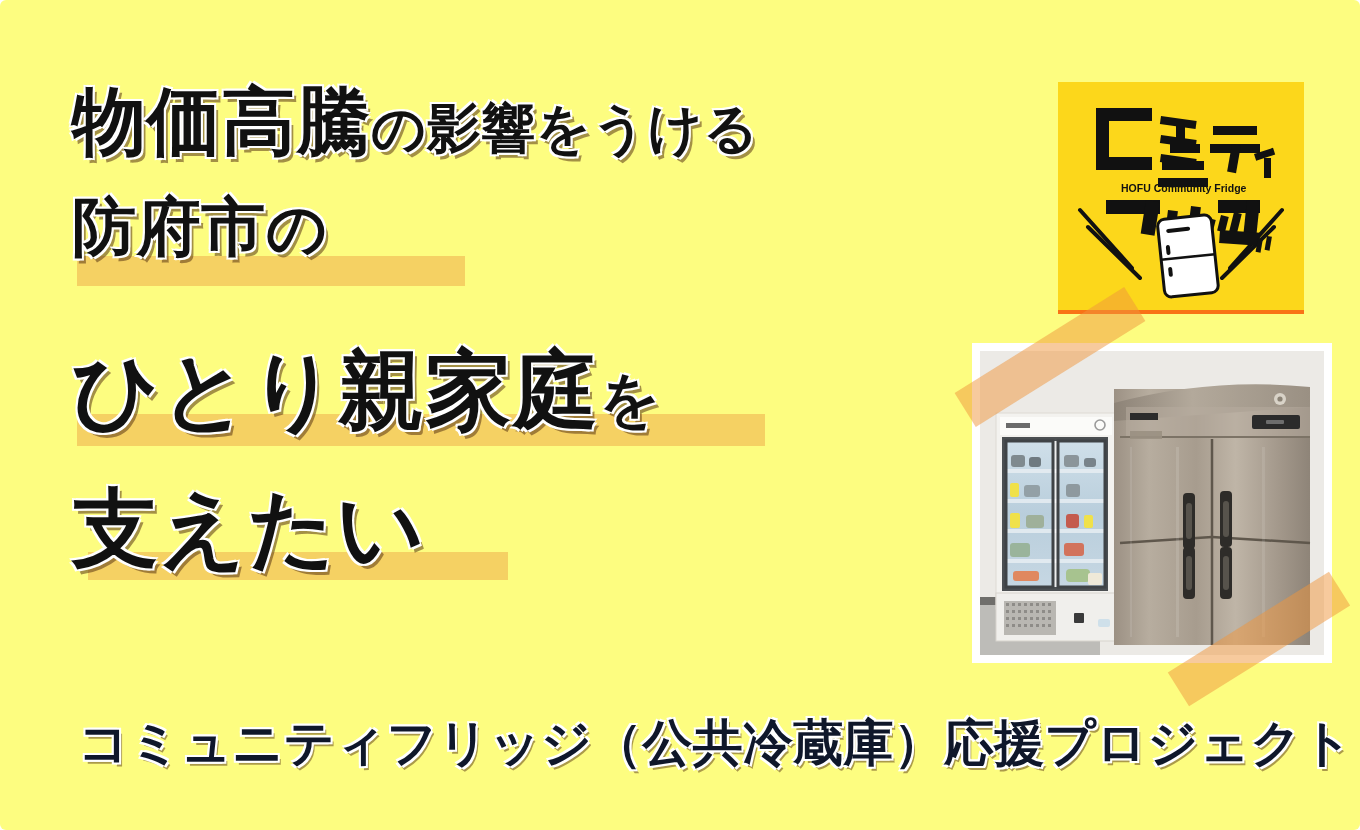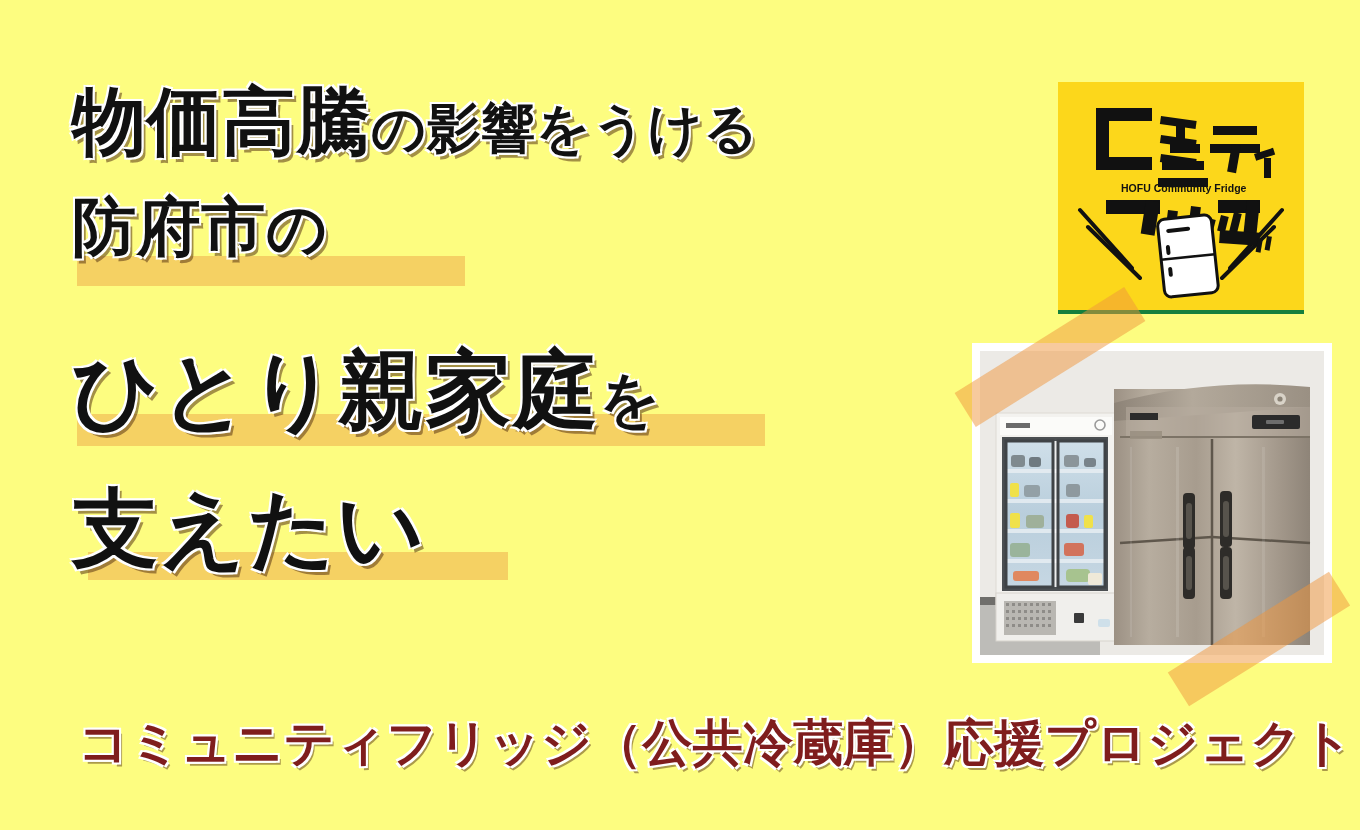--- a/index.html
+++ b/index.html
@@ -12,20 +12,21 @@
     overflow: hidden;
     font-family: "Liberation Sans", "DejaVu Sans", sans-serif;
   }
 
   #poster {
     position: relative;
     width: 1360px;
     height: 830px;
     background: #FDFD80;
     overflow: hidden;
+    border-radius: 6px;
   }
 
   
   .headline {
     position: absolute;
     left: 72px;
     top: 78px;
     width: 860px;
   }
 
@@ -75,39 +76,39 @@
   .row4 .hl-bar { left: 16px; top: 78px; width: 420px; height: 28px; }
 
   
   .caption {
     position: absolute;
     left: 78px;
     top: 712px;
     font-size: 50px;
     line-height: 62px;
     font-weight: bold;
-    color: #7f1d1d;
+    color: #0f172a;
     white-space: nowrap;
     letter-spacing: 0.005em;
     text-shadow:
        2px 2px 0 #ffffff,
       -2px 2px 0 #ffffff,
        2px -2px 0 #ffffff,
       -2px -2px 0 #ffffff,
        3px 4px 0 rgba(90,55,20,0.5);
   }
 
   
   .logo-panel {
     position: absolute;
     left: 1058px;
     top: 82px;
     width: 246px;
     height: 232px;
-    background: #15803d;
+    background: #f97316;
     overflow: hidden;
   }
   .logo-panel svg { display: block; }
 
   
   .photo-wrap {
     position: absolute;
     left: 972px;
     top: 343px;
     width: 360px;

